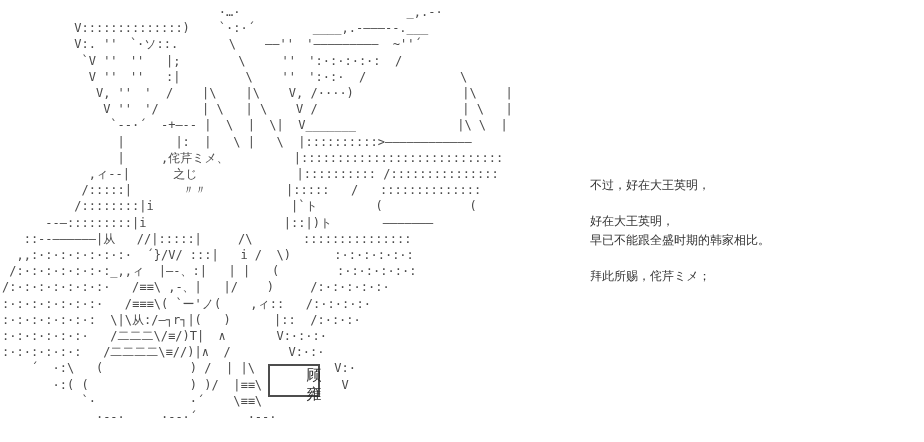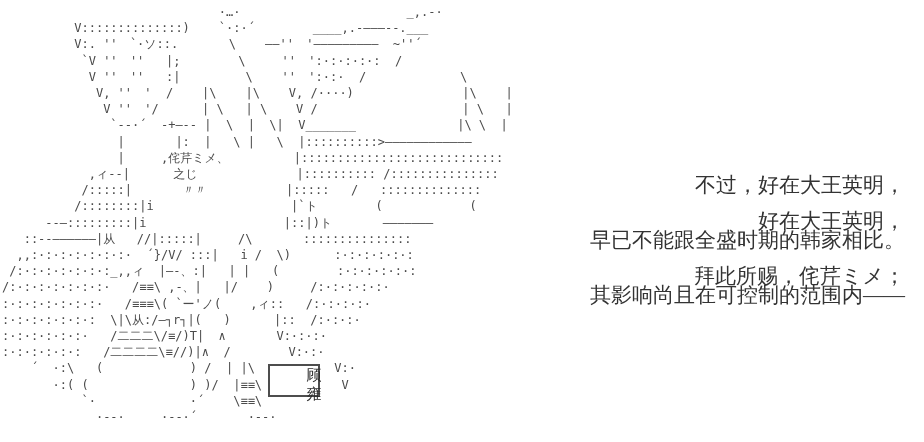--- a/index.html
+++ b/index.html
@@ -45,24 +45,23 @@
     font-family: "Liberation Serif", "DejaVu Serif", serif;
     font-size: 15px;
     color: #2b2b2b;
   }
   .dialogue {
     position: absolute;
     left: 590px;
     top: 176px;
     color: #333333;
     font-family: "Liberation Serif", "DejaVu Serif", serif;
-    font-size: 21px;
+    font-size: 12px;
     line-height: 19px;
     white-space: nowrap;
-    text-align: right;
   }
   .dialogue .para {
     margin: 0 0 17px 0;
   }
 </style>
 </head>
 <body>
 
 <div class="stage">
 
@@ -100,17 +99,16 @@
   <div class="dialogue">
     <div class="para">
       <div>不过，好在大王英明，</div>
     </div>
     <div class="para">
       <div>好在大王英明，</div>
       <div>早已不能跟全盛时期的韩家相比。</div>
     </div>
     <div class="para">
       <div>拜此所赐，侘芹ミメ；</div>
-      <div>其影响尚且在可控制的范围内——</div>
     </div>
   </div>
 
 </div>
 
 </body></html>

